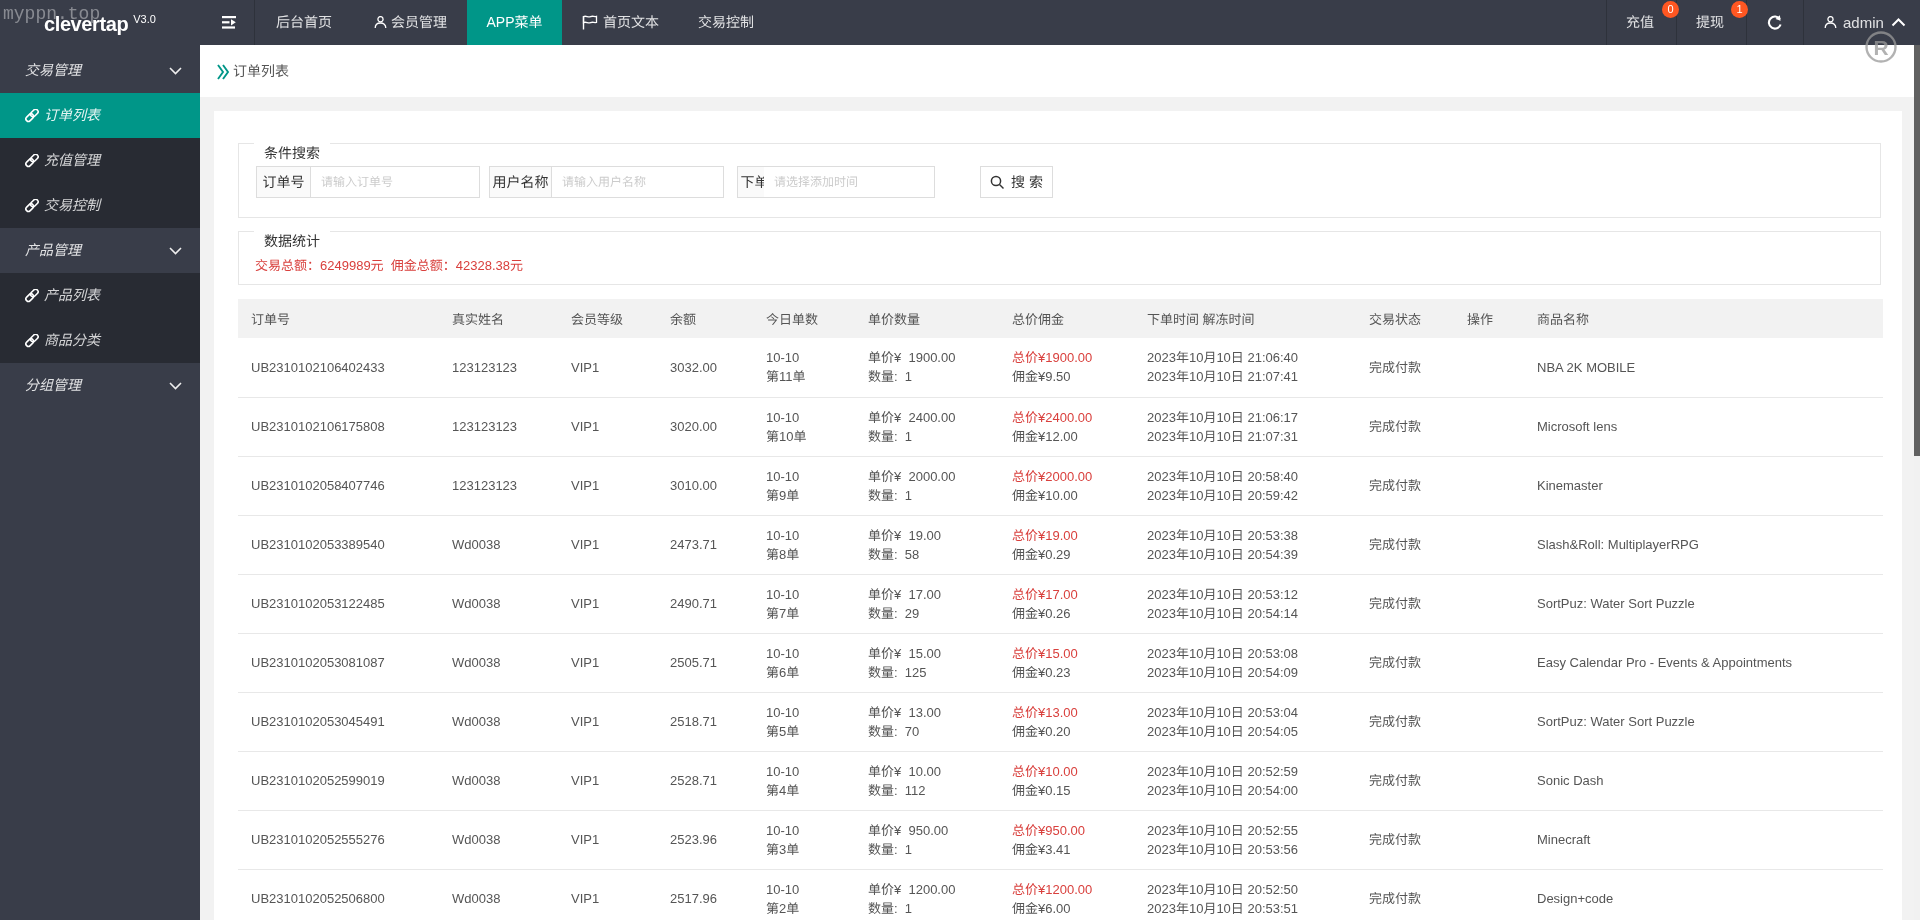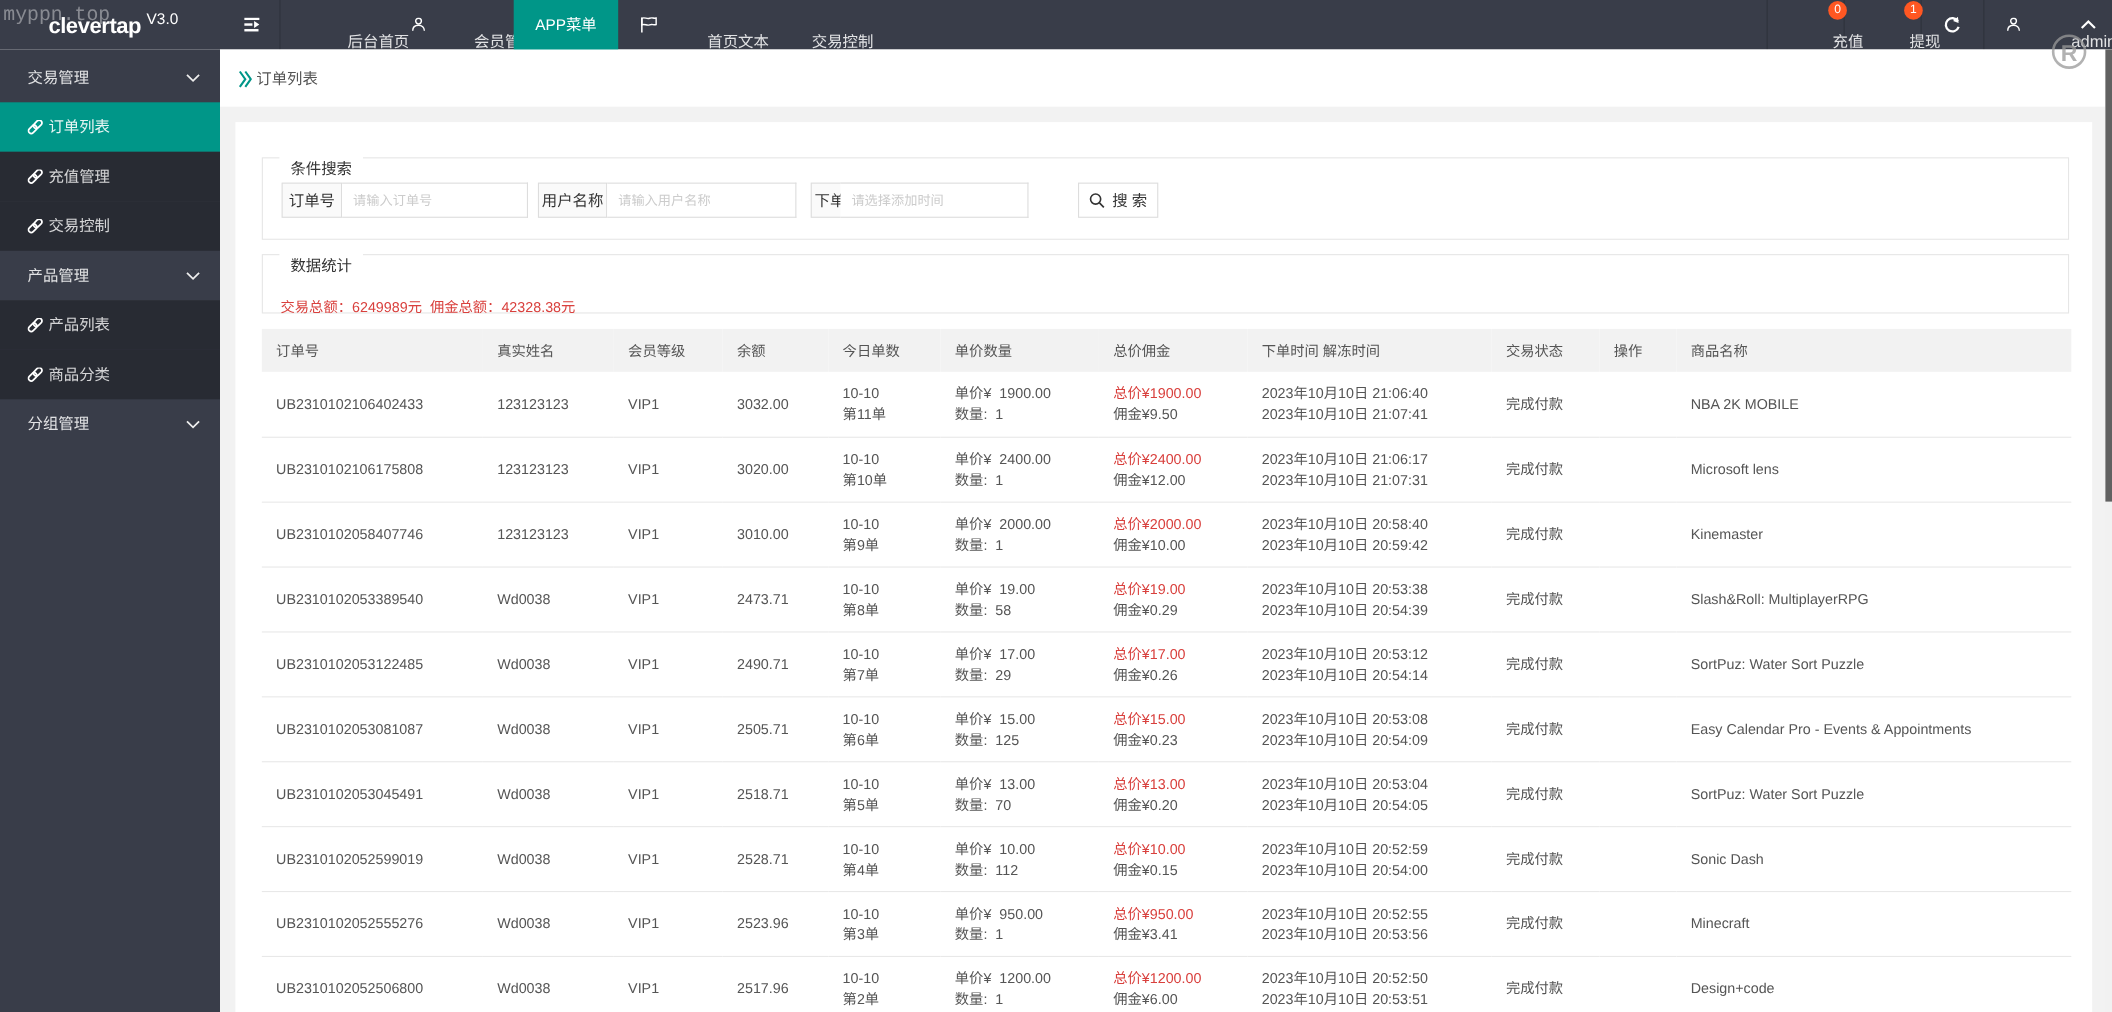--- a/index.html
+++ b/index.html
@@ -3,44 +3,44 @@
 <meta charset="utf-8">
 <style>
 *{margin:0;padding:0;box-sizing:border-box;}
 html,body{width:1920px;height:920px;overflow:hidden;}
 body{font-family:"Liberation Sans",sans-serif;background:#f2f2f2;position:relative;}
 .abs{position:absolute;}
 
 #topbar{position:absolute;left:0;top:0;width:1920px;height:45px;background:#393d49;}
 #logo{position:absolute;left:0;top:0;width:200px;height:45px;}
 #logotext{position:absolute;left:44px;top:13px;color:#fff;font-size:20px;font-weight:700;letter-spacing:-.4px;}
-#logover{font-size:14px;font-weight:400;position:relative;top:-8px;margin-left:5px;letter-spacing:0;}
-.navitem{position:absolute;top:16px;height:49px;line-height:45px;color:rgba(255,255,255,.85);font-size:14px;margin-left:40px;}
+#logover{font-size:11px;font-weight:400;position:relative;top:-8px;margin-left:5px;letter-spacing:0;}
+.navitem{position:absolute;top:0;height:49px;line-height:45px;color:rgba(255,255,255,.85);font-size:14px;}
 .vline{position:absolute;top:0;width:1px;height:45px;background:rgba(0,0,0,.18);}
 #apptab{position:absolute;left:467px;top:0;width:95px;height:46px;background:#009688;color:#fff;font-size:14px;text-align:center;line-height:45px;}
 .badge{position:absolute;top:1px;width:17px;height:17px;background:#ff5722;border-radius:9px;color:#fff;font-size:11px;text-align:center;line-height:17px;}
 
-#sidebar{position:absolute;left:0;top:45px;width:200px;height:875px;background:#393d49;}
+#sidebar{position:absolute;left:0;top:45px;width:200px;height:875px;background:#393d49;font-style:italic;}
 .sitem{position:relative;height:45px;line-height:45px;font-size:14px;color:rgba(255,255,255,.85);}
 .shead{padding-left:25px;}
 .schild{padding-left:44px;color:rgba(255,255,255,.8);background:#282b33;}
 .schild.active{background:#009688;color:rgba(255,255,255,.9);}
 .chev{position:absolute;right:18px;top:19px;}
 .linkic{position:absolute;left:25px;top:16px;}
 
 #crumb{position:absolute;left:200px;top:45px;width:1714px;height:52px;background:#fff;}
 #crumbtext{position:absolute;left:233px;top:60px;font-size:14px;color:#555;}
 
 #card{position:absolute;left:214px;top:111px;width:1688px;height:809px;background:#fff;}
 .fieldset{position:absolute;border:1px solid #e6e6e6;}
 .legend{position:absolute;top:-10px;left:16px;background:#fff;padding:0 10px;font-size:14px;color:#333;margin-top:10px;}
 .flabel{position:absolute;height:32px;line-height:30px;background:#fafafa;border:1px solid #ddd;font-size:14px;color:#333;text-align:center;}
 .finput{position:absolute;height:32px;line-height:30px;background:#fff;border:1px solid #ddd;border-left:none;font-size:12px;color:#ccc;padding-left:10px;}
 #searchbtn{position:absolute;left:980px;top:166px;width:73px;height:32px;border:1px solid #ddd;background:#fff;font-size:14px;color:#333;line-height:30px;text-align:center;}
-#stats{position:absolute;left:255px;top:255px;font-size:13px;color:#d9403d;margin-top:14px;}
+#stats{position:absolute;left:255px;top:255px;font-size:13px;color:#d9403d;}
 
 #tbl{position:absolute;left:238px;top:299px;border-collapse:collapse;table-layout:fixed;width:1645px;font-size:13px;color:#555;}
 #tbl th{background:#f2f2f2;height:39px;font-weight:400;text-align:left;padding-left:13px;font-size:13px;color:#555;}
 #tbl td{height:59px;border-bottom:1px solid #e8e8e8;padding-left:13px;vertical-align:middle;line-height:19px;}
 .red{color:#d9403d;}
 
 #sbtrack{position:absolute;left:1914px;top:45px;width:6px;height:875px;background:#f1f1f1;}
 #sbthumb{position:absolute;left:1914px;top:45px;width:6px;height:411px;background:#616161;}
 
 #wm1{position:absolute;left:3px;top:4px;font-family:"Liberation Mono",monospace;font-size:18px;color:rgba(255,255,255,.4);z-index:50;}

